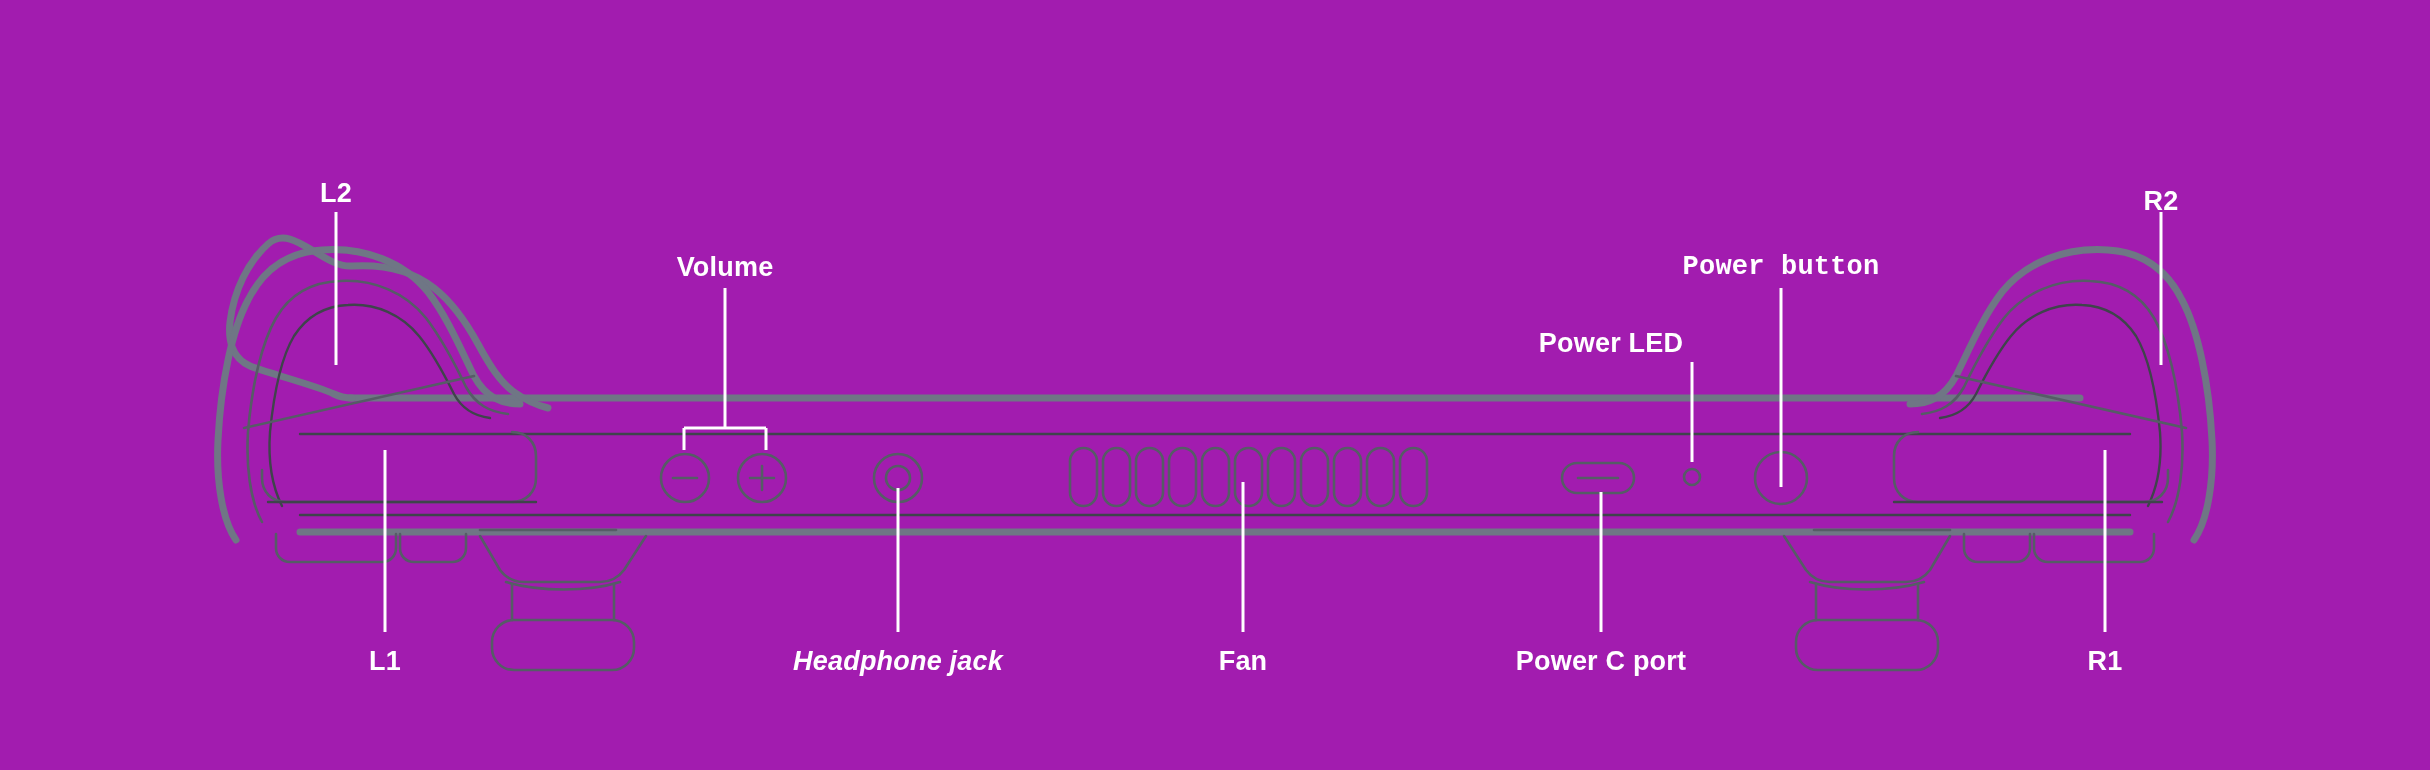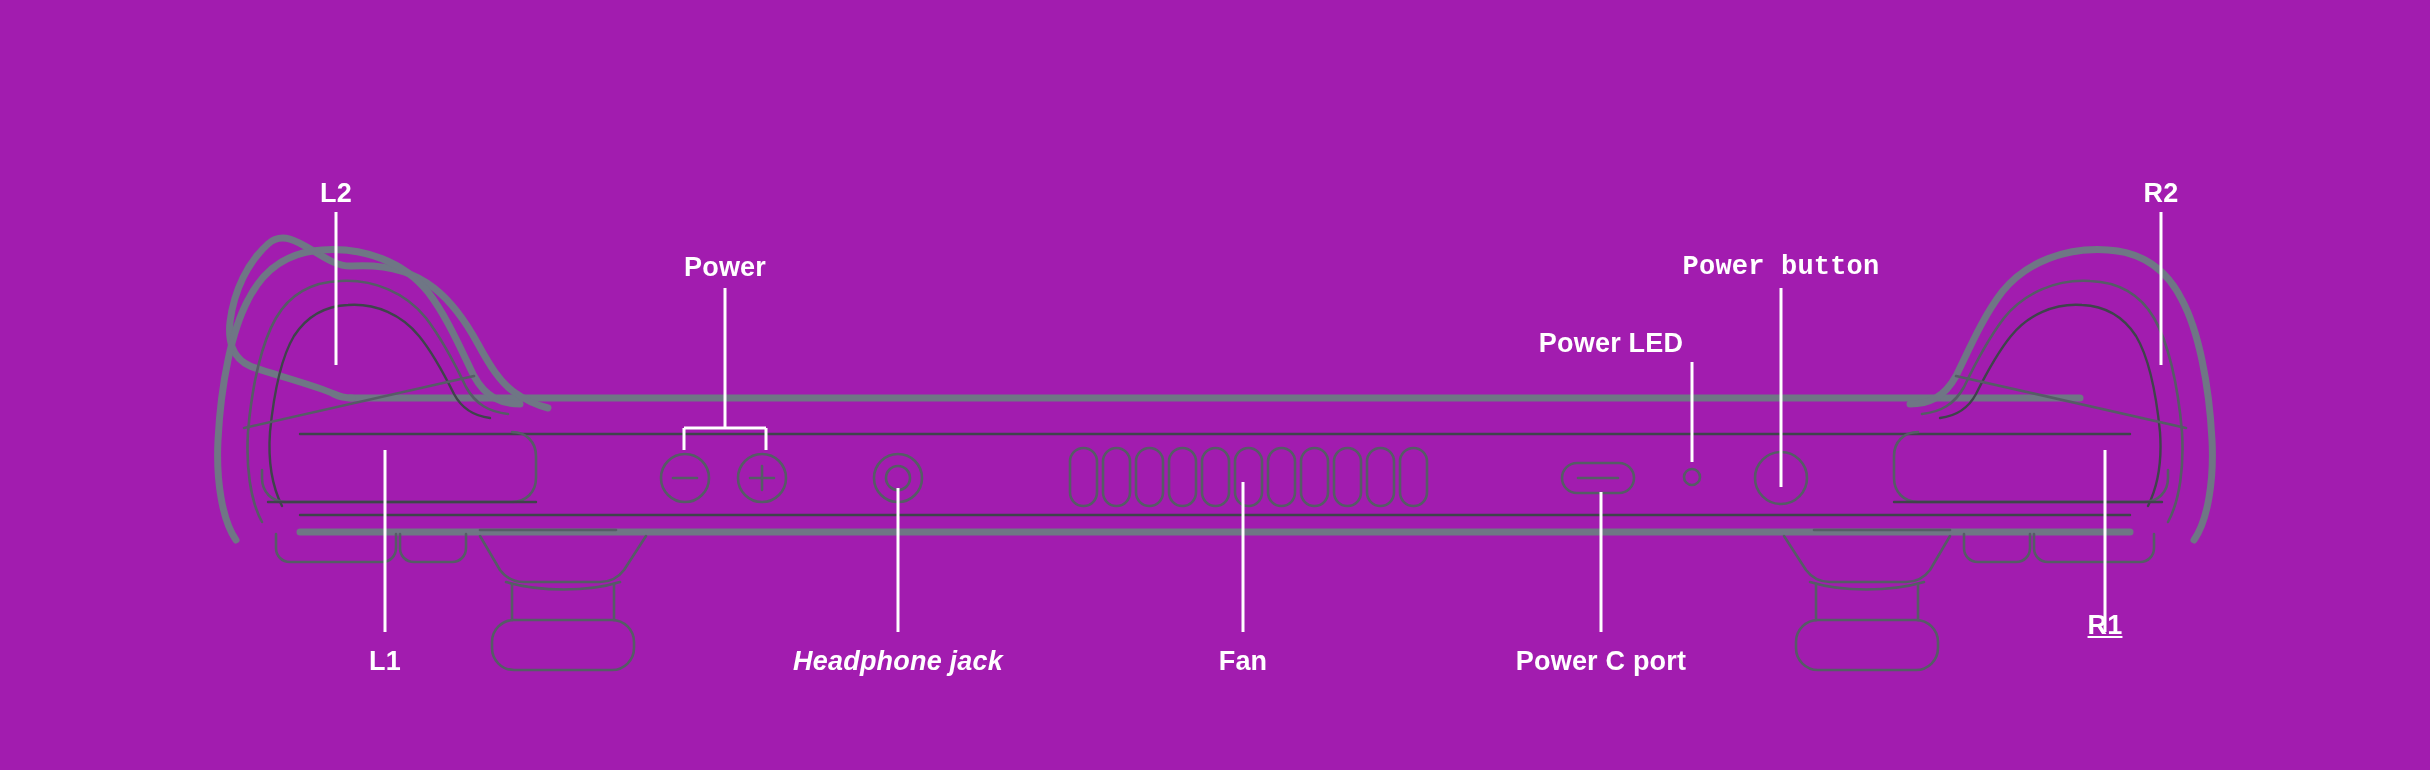--- a/index.html
+++ b/index.html
@@ -231,24 +231,24 @@
       <path class="lead" d="M 385 450 L 385 632"></path>
       <path class="lead" d="M 898 488 L 898 632"></path>
       <path class="lead" d="M 1243 482 L 1243 632"></path>
       <path class="lead" d="M 1601 492 L 1601 632"></path>
       <path class="lead" d="M 2105 450 L 2105 632"></path>
     </g>
 
   </svg>
 
   <div class="callout-label anchor-center" style="left:336px;  top:180px;">L2</div>
-  <div class="callout-label anchor-center" style="left:725px;  top:254px;">Power</div>
+  <div class="callout-label anchor-center" style="left:725px;  top:254px;">Volume</div>
   <div class="callout-label anchor-center" style="left:1611px; top:330px;">Power LED</div>
   <div class="callout-label anchor-center" style="left:1781px; top:254px;font-family:Liberation Mono, monospace;">Power button</div>
-  <div class="callout-label anchor-center" style="left:2161px; top:180px;">R2</div>
+  <div class="callout-label anchor-center" style="left:2161px; top:188px;">R2</div>
 
   <div class="callout-label anchor-center" style="left:385px;  top:648px;">L1</div>
   <div class="callout-label anchor-center" style="left:898px;  top:648px;font-style:italic;">Headphone jack</div>
   <div class="callout-label anchor-center" style="left:1243px; top:648px;text-align:right;">Fan</div>
   <div class="callout-label anchor-center" style="left:1601px; top:648px;">Power C port</div>
-  <div class="callout-label anchor-center" style="left:2105px; top:612px;text-decoration:underline;">R1</div>
+  <div class="callout-label anchor-center" style="left:2105px; top:648px;">R1</div>
 
 </div>
 
 </body></html>

